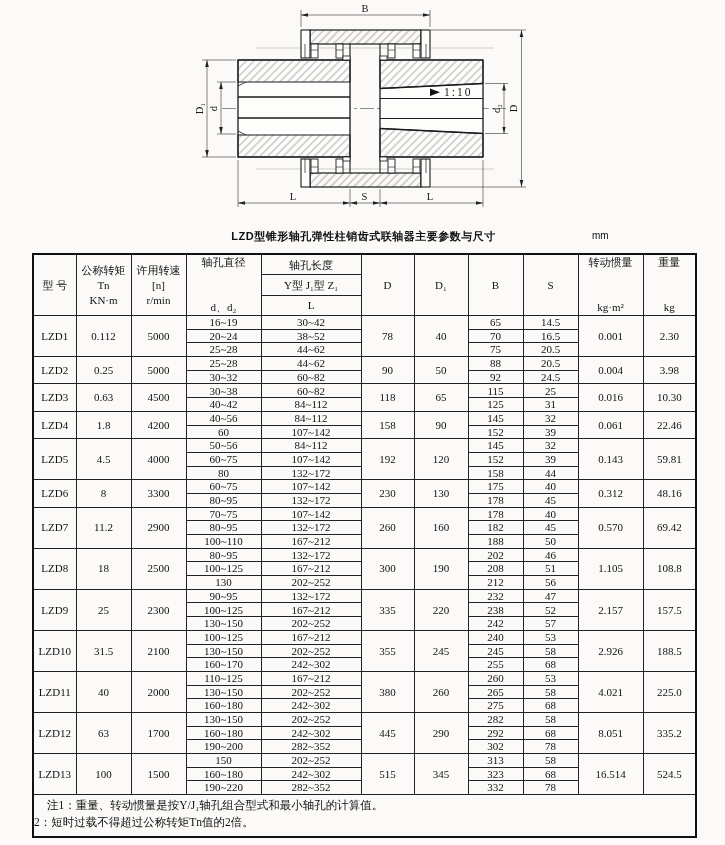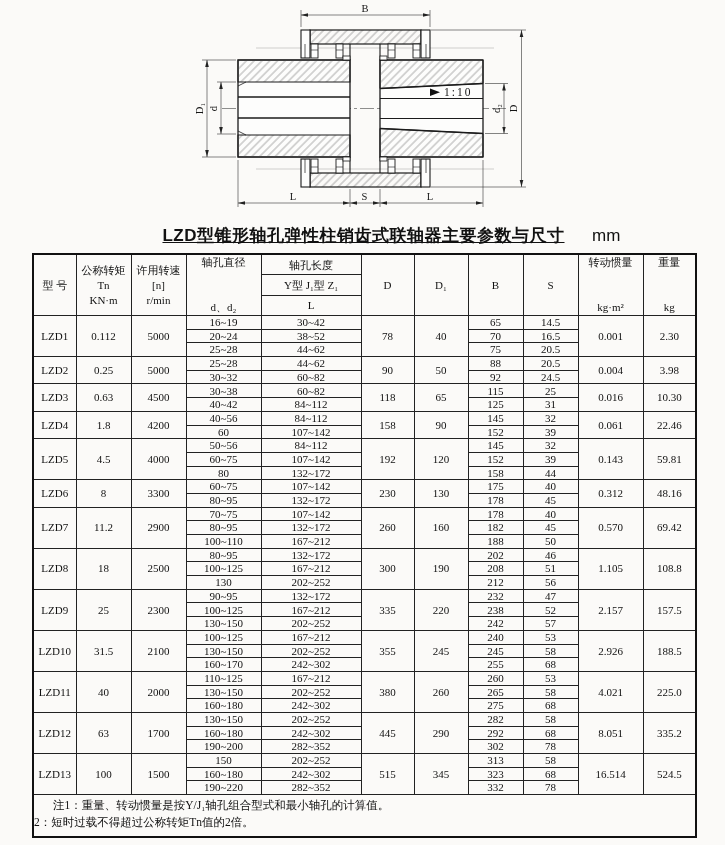--- a/index.html
+++ b/index.html
@@ -8,47 +8,47 @@
     font-family:"Liberation Serif","DejaVu Serif",serif;color:#111;
     overflow:hidden;
   }
   .page{position:relative;width:725px;height:845px;}
 
   
   .title-row{position:relative;width:663px;margin:1px 0 0 32px;height:22px;}
   .doc-title{
     display:block;text-align:center;
     font-family:"Liberation Sans","DejaVu Sans",sans-serif;
-    font-weight:600;font-size:17px;line-height:22px;letter-spacing:.5px;text-decoration:underline;
+    font-weight:600;font-size:11px;line-height:22px;letter-spacing:.5px;
   }
   .unit-label{
     position:absolute;left:560px;top:0;
     font-family:"Liberation Sans","DejaVu Sans",sans-serif;
-    font-size:17px;line-height:22px;
+    font-size:10px;line-height:22px;
   }
 
   
   table.params{
     border-collapse:collapse;table-layout:fixed;
     width:663px;margin:6px 0 0 32px;
     border:2px solid #111;
   }
   .params th,.params td{
     border:1px solid #222;
     text-align:center;vertical-align:middle;
     padding:0;font-weight:normal;
   }
   .params thead th{font-size:11px;height:19px;line-height:14px;}
   .params tbody td{font-size:11px;height:12.7px;line-height:12.5px;white-space:nowrap;}
   .hline{line-height:15px;}
   .gap-below{margin-bottom:30px;}
   .params tfoot td{border:1px solid #222;}
   .notes-cell{text-align:left !important;padding:2px 0 5px 0 !important;}
   .note{font-size:11.5px;line-height:17px;white-space:nowrap;}
-  .n1{padding-left:19px;}
+  .n1{padding-left:13px;}
   .n2{}
 
   
   svg text{font-family:"Liberation Serif","DejaVu Serif",serif;fill:#151515;}
 </style>
 </head>
 <body>
 
 <div class="page">
 

